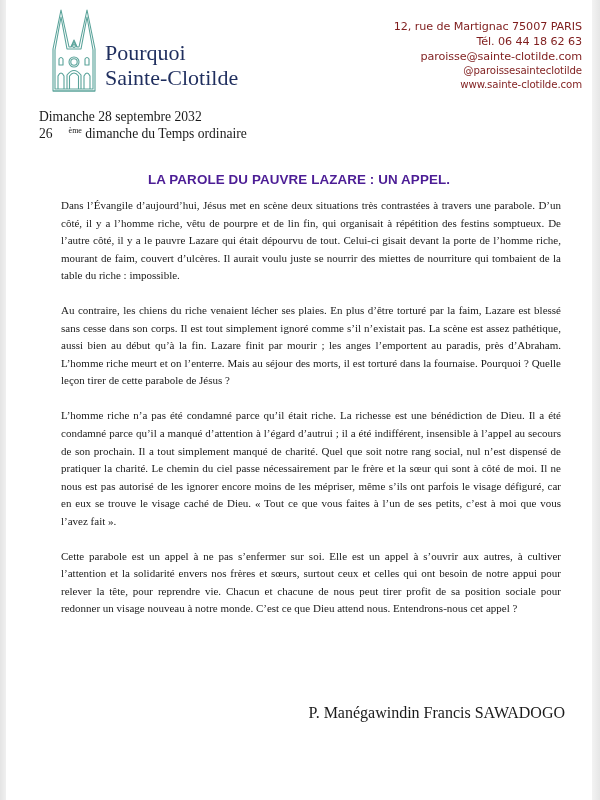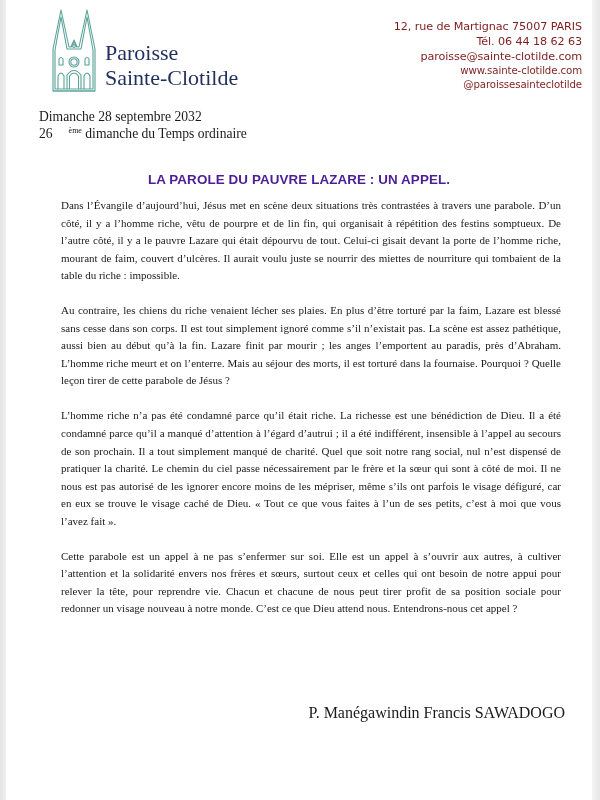--- a/index.html
+++ b/index.html
@@ -97,30 +97,30 @@
     <path d="M35 58 L35 52 Q37 49 39 52 L39 58 Z"></path>
 
     <path d="M8 82 L8 69 Q11 63 14 69 L14 82"></path>
     <path d="M34 82 L34 69 Q37 63 40 69 L40 82"></path>
     <path d="M17 82 L17 68 Q24 59 31 68 L31 82"></path>
     <path d="M19.5 82 L19.5 69 Q24 63 28.5 69 L28.5 82"></path>
     <line x1="3" y1="84" x2="45" y2="84"></line>
   </svg>
 
   <div class="parish-name">
-    <div>Paroisse</div>
+    <div>Pourquoi</div>
     <div>Sainte-Clotilde</div>
   </div>
 
   <div class="contact">
     <div class="big">12, rue de Martignac 75007 PARIS</div>
     <div class="big">Tél. 06 44 18 62 63</div>
     <div class="big">paroisse@sainte-clotilde.com</div>
+    <div class="small">@paroissesainteclotilde</div>
     <div class="small">www.sainte-clotilde.com</div>
-    <div class="small">@paroissesainteclotilde</div>
   </div>
 
   <div class="date-block">
     <div>Dimanche 28 septembre 2032</div>
     <div><span>26</span><sup>ème</sup><span> dimanche du Temps ordinaire</span></div>
   </div>
 
   <div class="title">LA PAROLE DU PAUVRE LAZARE : UN APPEL.</div>
 
   <div class="body-text">

